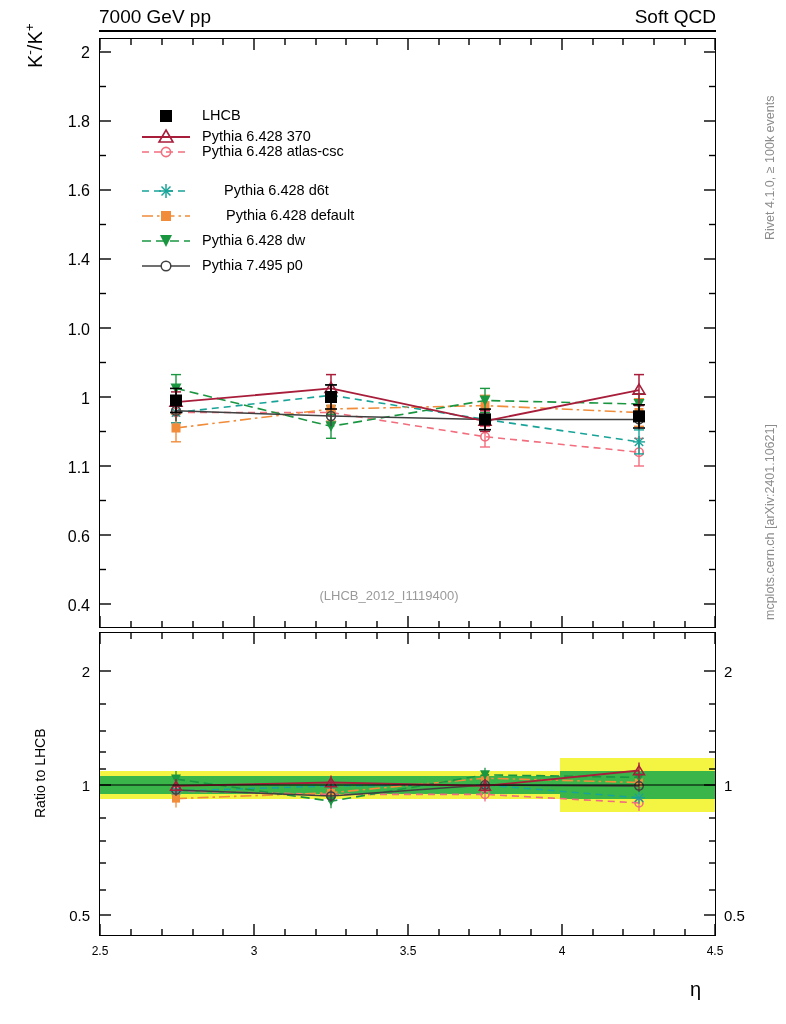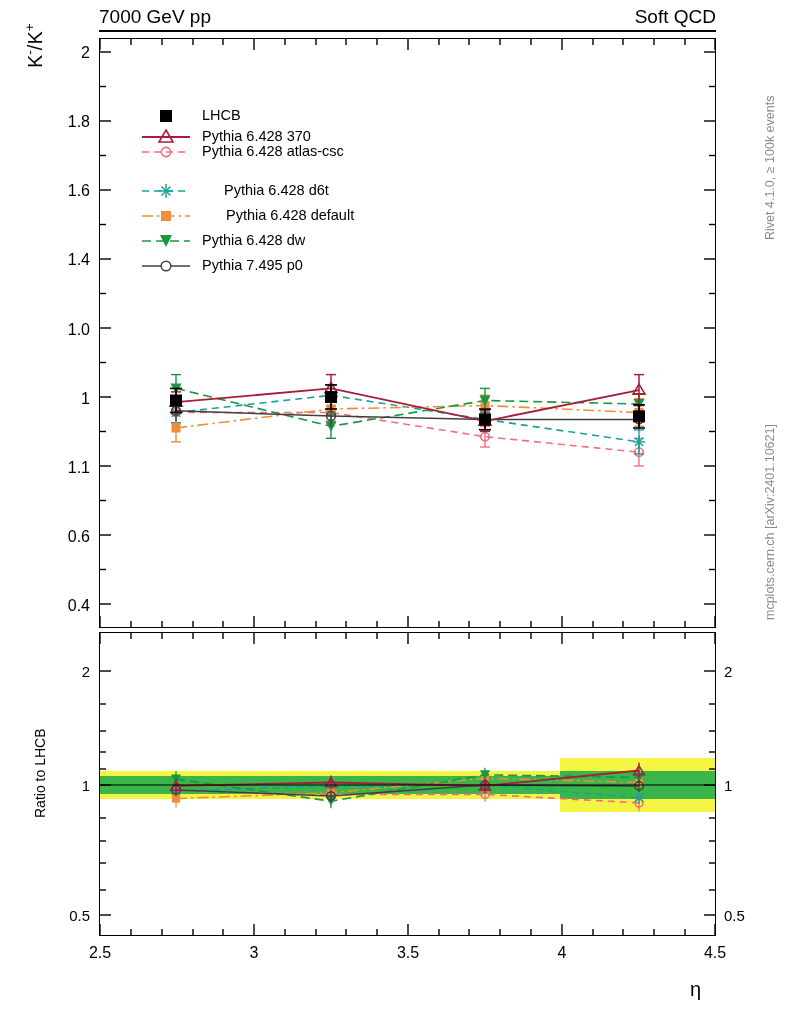--- a/index.html
+++ b/index.html
@@ -75,21 +75,21 @@
   }
   .tick-label-y-ratio {
     font-size: 15px;
     text-align: right;
   }
   .tick-label-y-ratio-right {
     font-size: 15px;
     text-align: left;
   }
   .tick-label-x {
-    font-size: 16px;
+    font-size: 12px;
     text-align: center;
   }
 
   .watermark {
     color: #9a9a9a;
     font-size: 13px;
     text-align: center;
   }
 
   .legend-label {
@@ -121,20 +121,21 @@
   <div class="abs tick-label-y" style="left:40px; top:113px; width:50px;">1.8</div>
   <div class="abs tick-label-y" style="left:40px; top:182px; width:50px;">1.6</div>
   <div class="abs tick-label-y" style="left:40px; top:251px; width:50px;">1.4</div>
   <div class="abs tick-label-y" style="left:40px; top:321px; width:50px;">1.0</div>
   <div class="abs tick-label-y" style="left:40px; top:390px; width:50px;">1</div>
   <div class="abs tick-label-y" style="left:40px; top:459px; width:50px;">1.1</div>
   <div class="abs tick-label-y" style="left:40px; top:528px; width:50px;">0.6</div>
   <div class="abs tick-label-y" style="left:40px; top:597px; width:50px;">0.4</div>
 
 
+  <div class="abs watermark" style="left:239px; top:588px; width:300px;">(LHCB_2012_I1119400)</div>
 
   <svg class="abs" style="left:99px; top:38px;" width="617" height="590" viewBox="0 0 617 590">
 
     <g stroke="#000" stroke-width="1.4">
       <line x1="0" y1="14" x2="12" y2="14"></line>
       <line x1="0" y1="83" x2="12" y2="83"></line>
       <line x1="0" y1="152" x2="12" y2="152"></line>
       <line x1="0" y1="221" x2="12" y2="221"></line>
       <line x1="0" y1="290" x2="12" y2="290"></line>
       <line x1="0" y1="359" x2="12" y2="359"></line>

